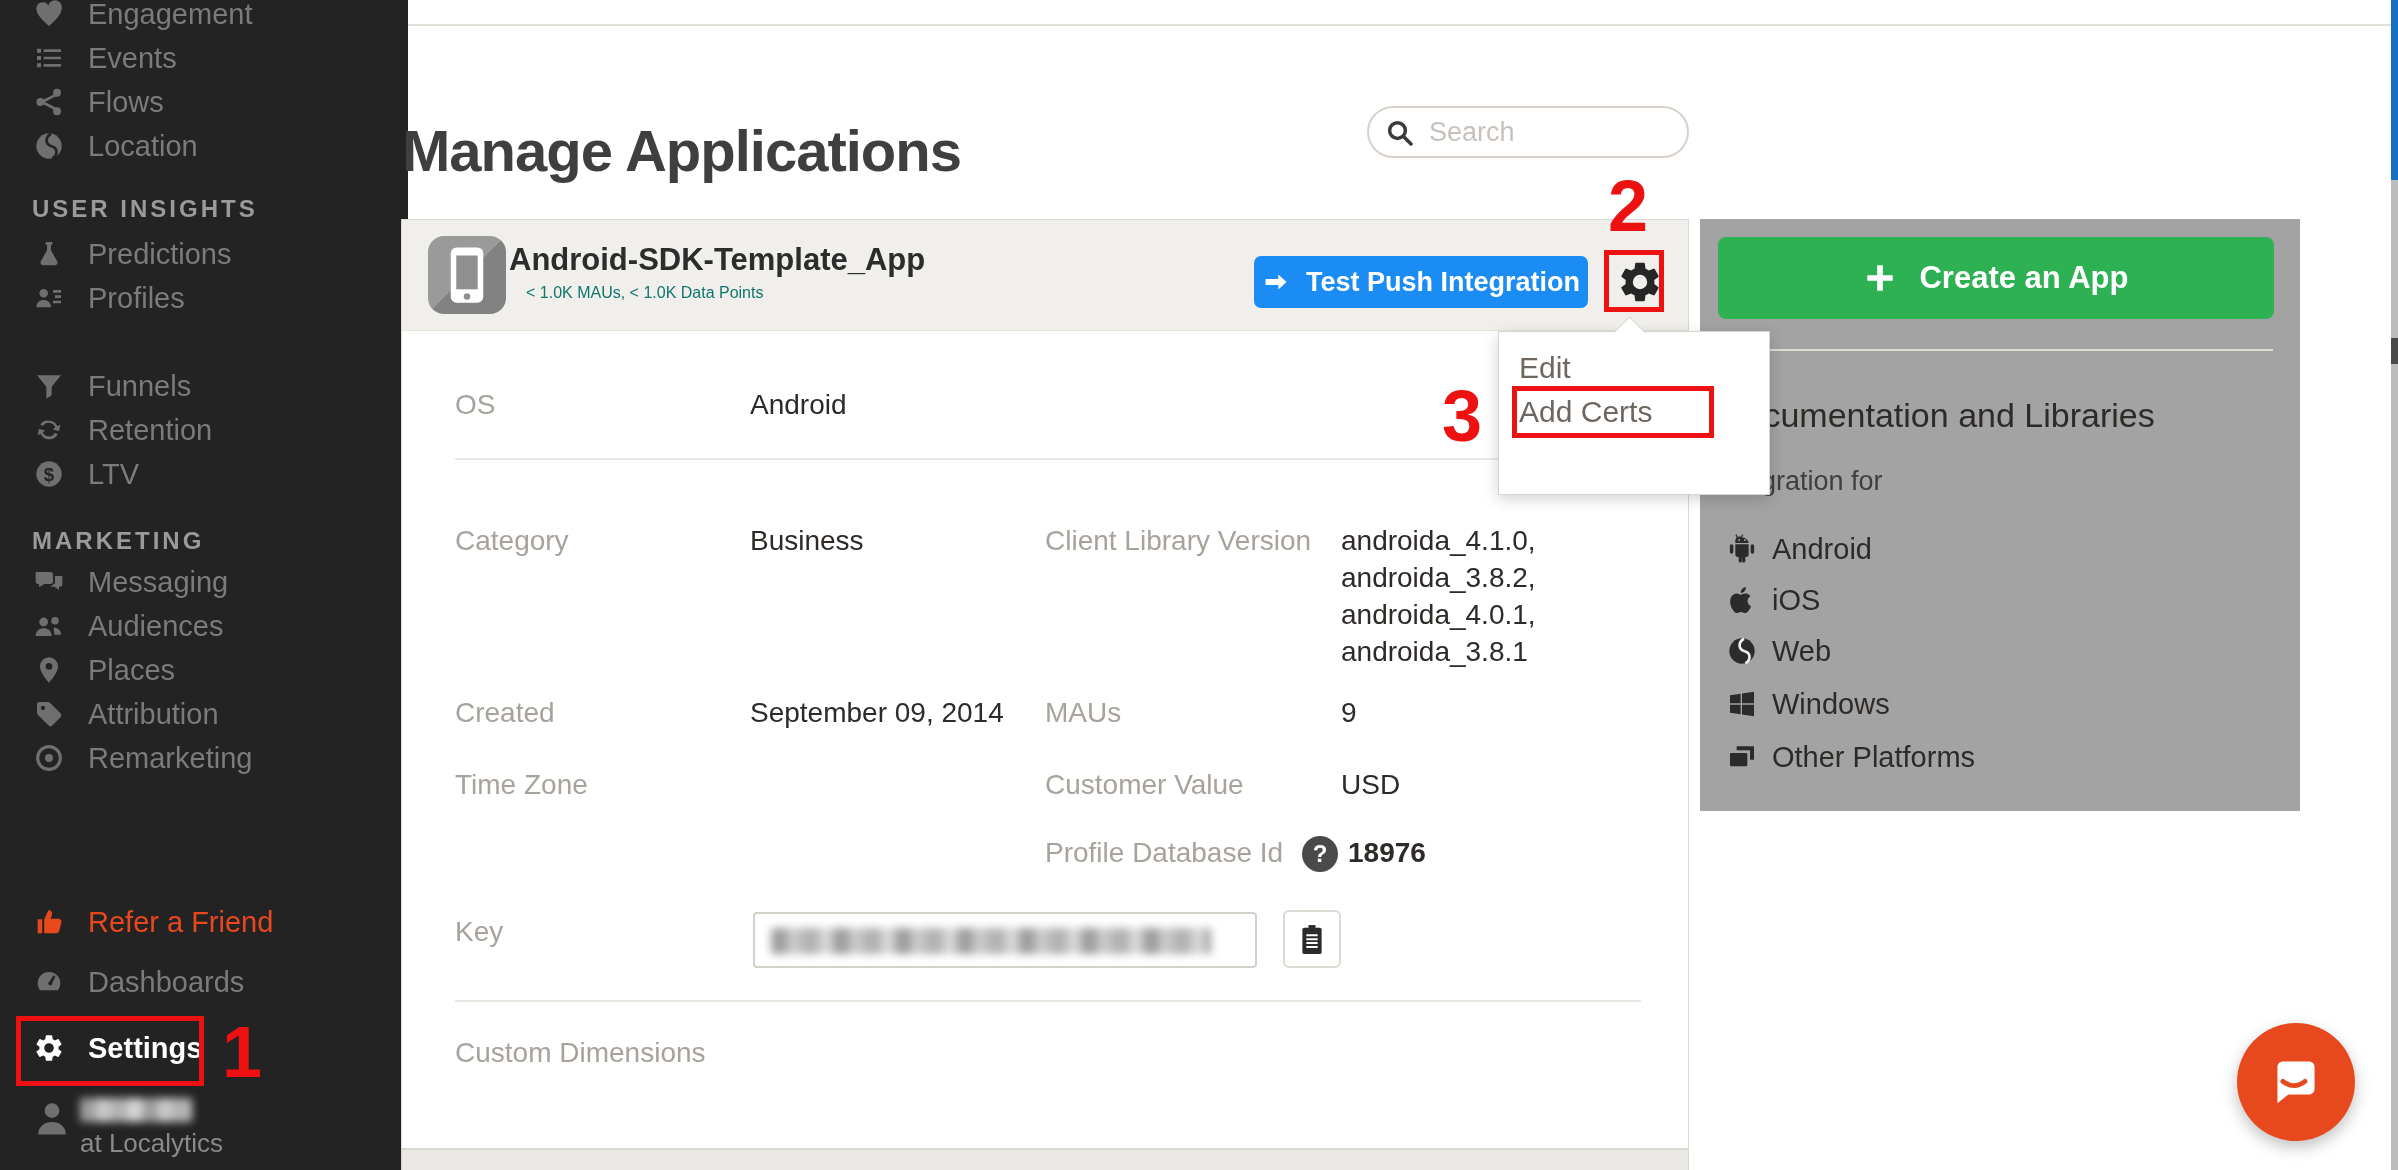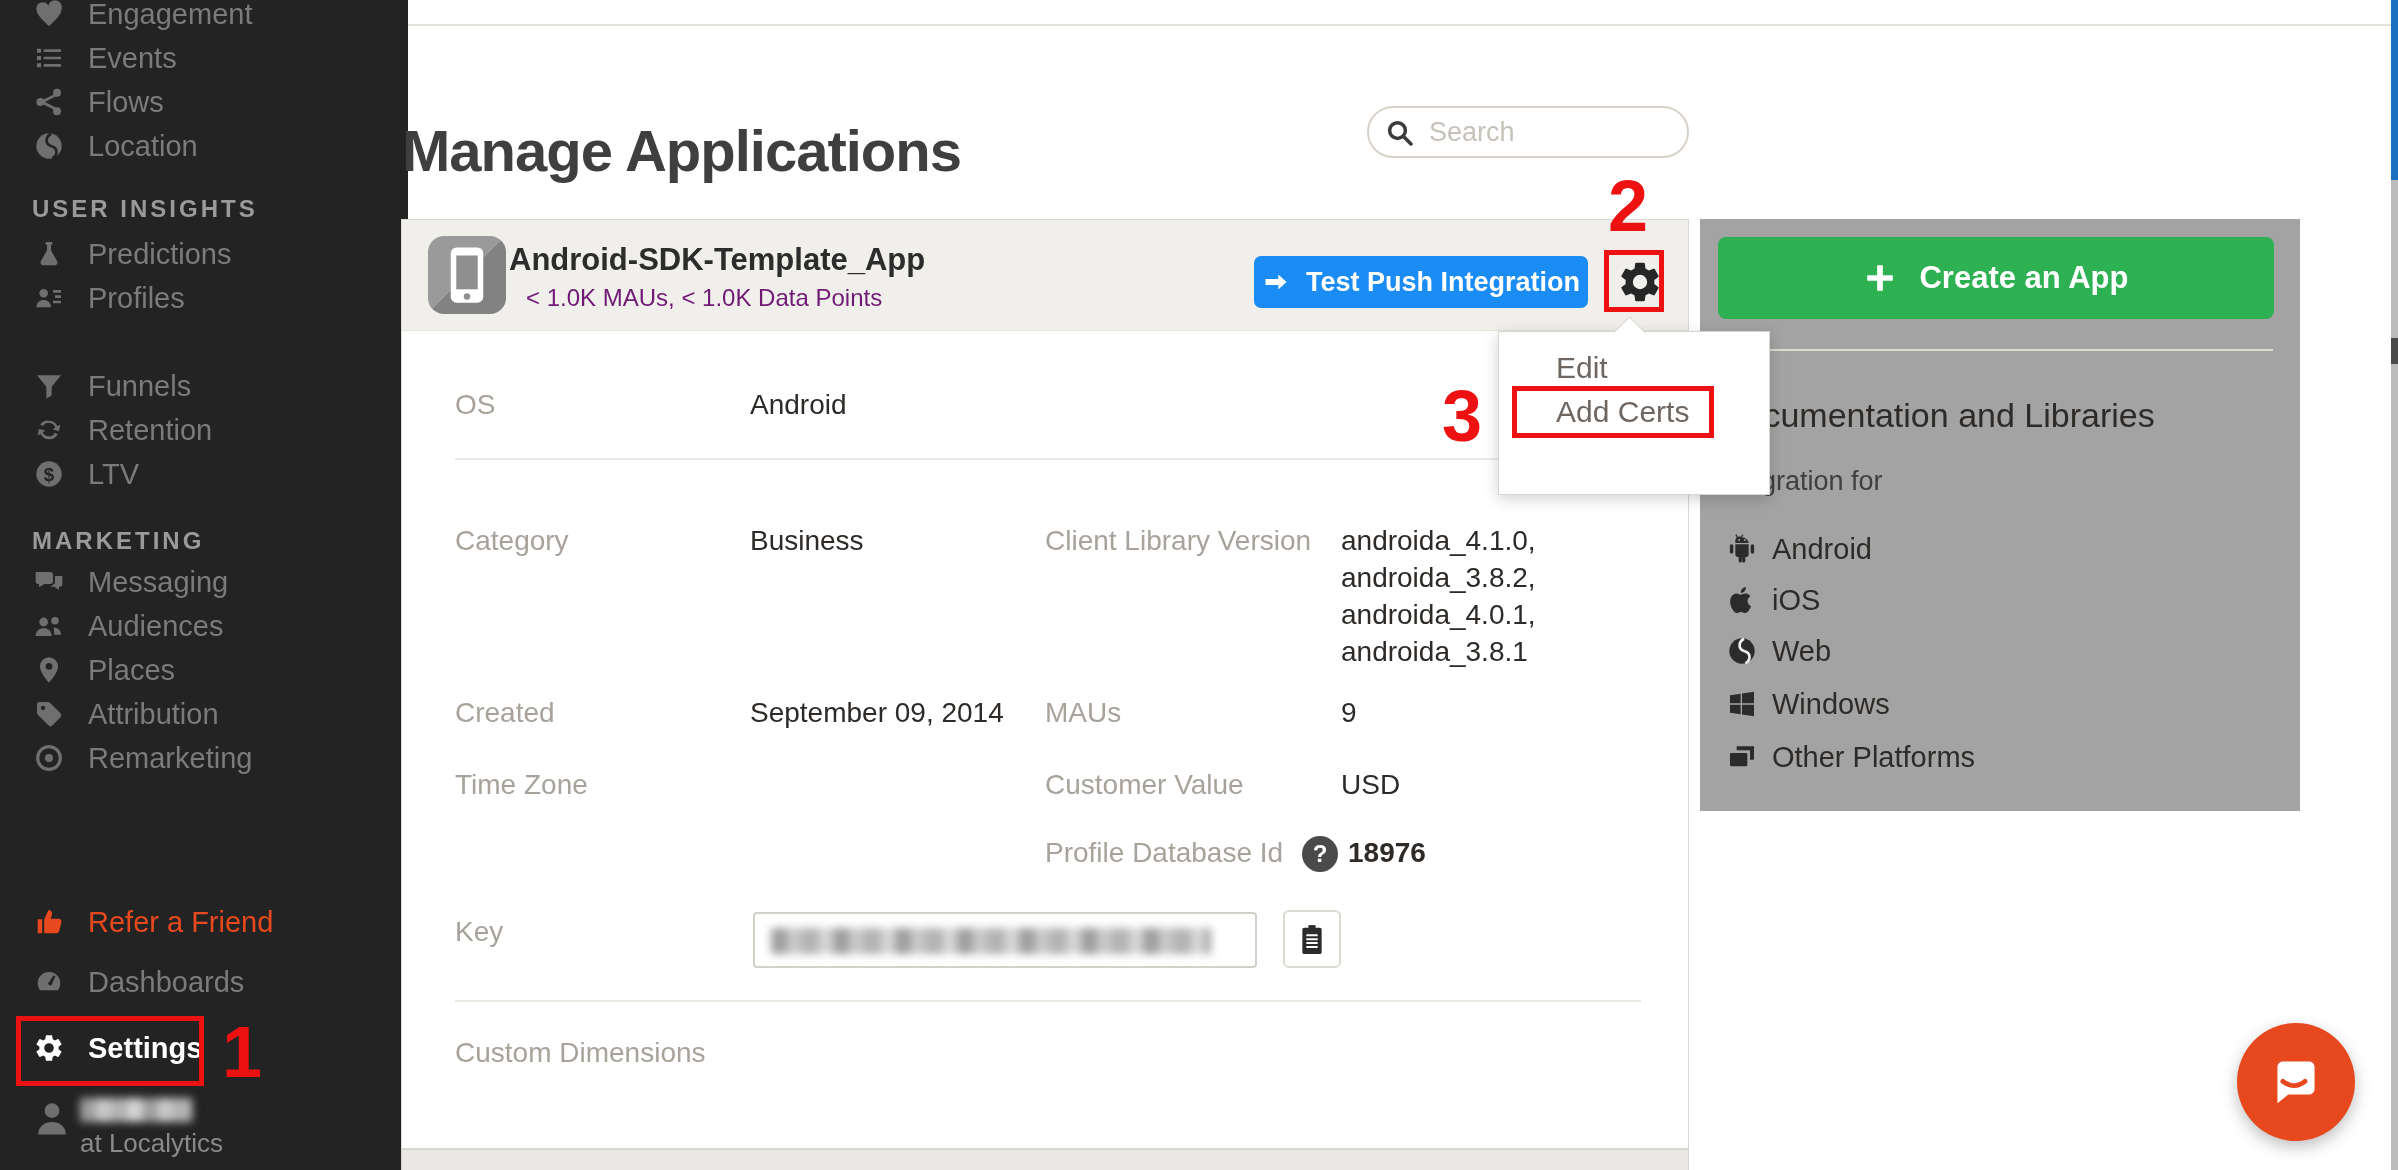--- a/index.html
+++ b/index.html
@@ -32,21 +32,21 @@
   .search input::placeholder{color:#c6c1bb;}
   .search .sic{position:absolute;left:16px;top:10px;width:30px;height:30px;color:#3a3a3a;}
 
   
   .card{position:absolute;left:401px;top:219px;width:1288px;height:930px;background:#ffffff;
     border:1px solid #dcd8d2;box-sizing:border-box;}
   .card-head{position:absolute;left:0;top:0;right:0;height:110px;background:#f1efeb;border-bottom:1px solid #e7e4de;}
   .appicon{position:absolute;left:26px;top:16px;width:78px;height:78px;border-radius:16px;
     background:linear-gradient(135deg,#9a9a9a 50%,#828282 50%);}
   .appname{position:absolute;left:107px;top:22px;font-size:31px;font-weight:bold;color:#2c2c2c;}
-  .appstats{position:absolute;left:124px;top:64px;font-size:24px;color:#701a75;}
+  .appstats{position:absolute;left:124px;top:64px;font-size:16px;color:#0f766e;}
   .btn-blue{position:absolute;left:852px;top:36px;width:334px;height:52px;border-radius:7px;background:#1b8cf4;
     display:flex;align-items:center;justify-content:center;gap:16px;color:#fff;font-size:27px;font-weight:bold;cursor:pointer;}
   .btn-blue svg{width:28px;height:28px;fill:#fff;}
   .gearbtn{position:absolute;left:1212px;top:36px;width:52px;height:52px;display:flex;align-items:center;
     justify-content:center;color:#262626;cursor:pointer;}
   .gearbtn svg{width:48px;height:48px;fill:currentColor;}
 
   .lbl{position:absolute;font-size:28px;color:#a7a29b;}
   .val{position:absolute;font-size:28px;color:#2d2a27;}
   .divider{position:absolute;height:2px;background:#ebe8e3;}
@@ -69,21 +69,21 @@
   .panel-h{position:absolute;left:20px;top:177px;font-size:34px;color:#2d2a27;}
   .panel-sub{position:absolute;left:16px;top:247px;font-size:27px;color:#3f3f3f;}
   .plat{position:absolute;left:22px;width:400px;height:40px;display:flex;align-items:center;cursor:pointer;}
   .plat .sic{width:40px;height:40px;display:flex;align-items:center;justify-content:center;color:#2b2b2b;flex:none;margin-right:10px;}
   .plat svg{width:32px;height:32px;fill:currentColor;}
   .plat .pl{font-size:29px;color:#2d2a27;}
 
   
   .popup{position:absolute;left:1498px;top:331px;width:272px;height:164px;background:#fff;
     border:1px solid #d8d4ce;box-shadow:0 4px 14px rgba(0,0,0,.18);box-sizing:border-box;z-index:30;padding-top:14px;}
-  .popup .mi{height:44px;display:flex;align-items:center;padding-left:57px;font-size:30px;color:#6e6761;cursor:pointer;}
+  .popup .mi{height:44px;display:flex;align-items:center;padding-left:20px;font-size:30px;color:#6e6761;cursor:pointer;}
   .caret{position:absolute;left:1618px;top:321px;width:22px;height:22px;background:#fff;
     border-left:1px solid #d8d4ce;border-top:1px solid #d8d4ce;transform:rotate(45deg);z-index:31;}
 
   
   .anbox{position:absolute;border:5px solid #ee1111;box-sizing:border-box;z-index:50;}
   .annum{position:absolute;color:#ee1111;font-weight:bold;font-size:72px;line-height:1;z-index:50;}
 
   
   .chat{position:absolute;left:2237px;top:1023px;width:118px;height:118px;border-radius:50%;background:#e8481e;
     box-shadow:0 6px 16px rgba(0,0,0,.25);display:flex;align-items:center;justify-content:center;cursor:pointer;z-index:40;}

